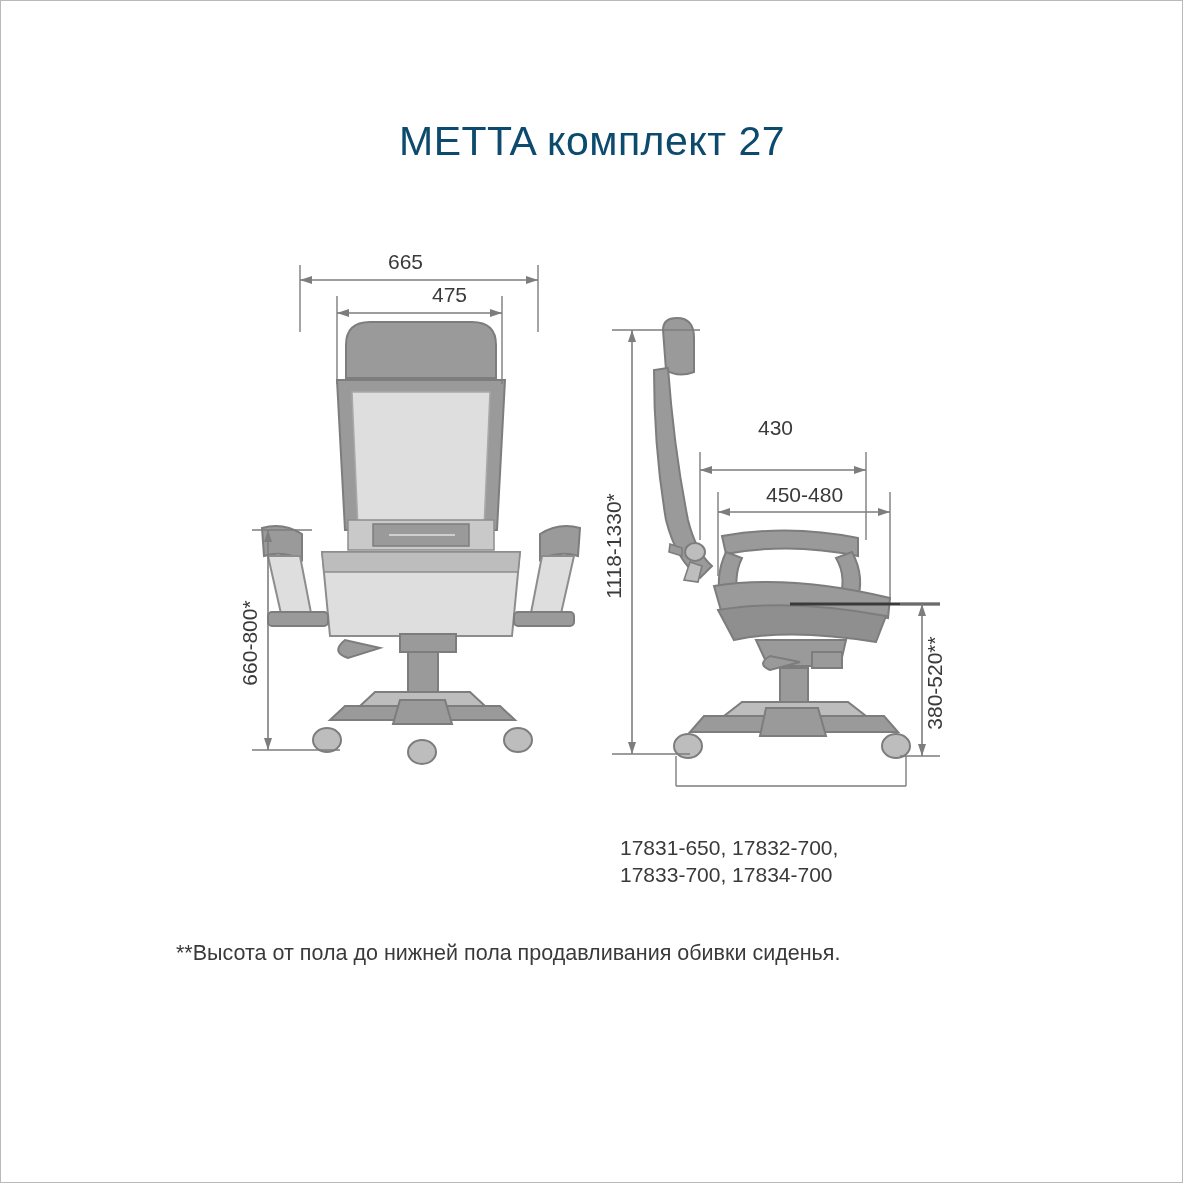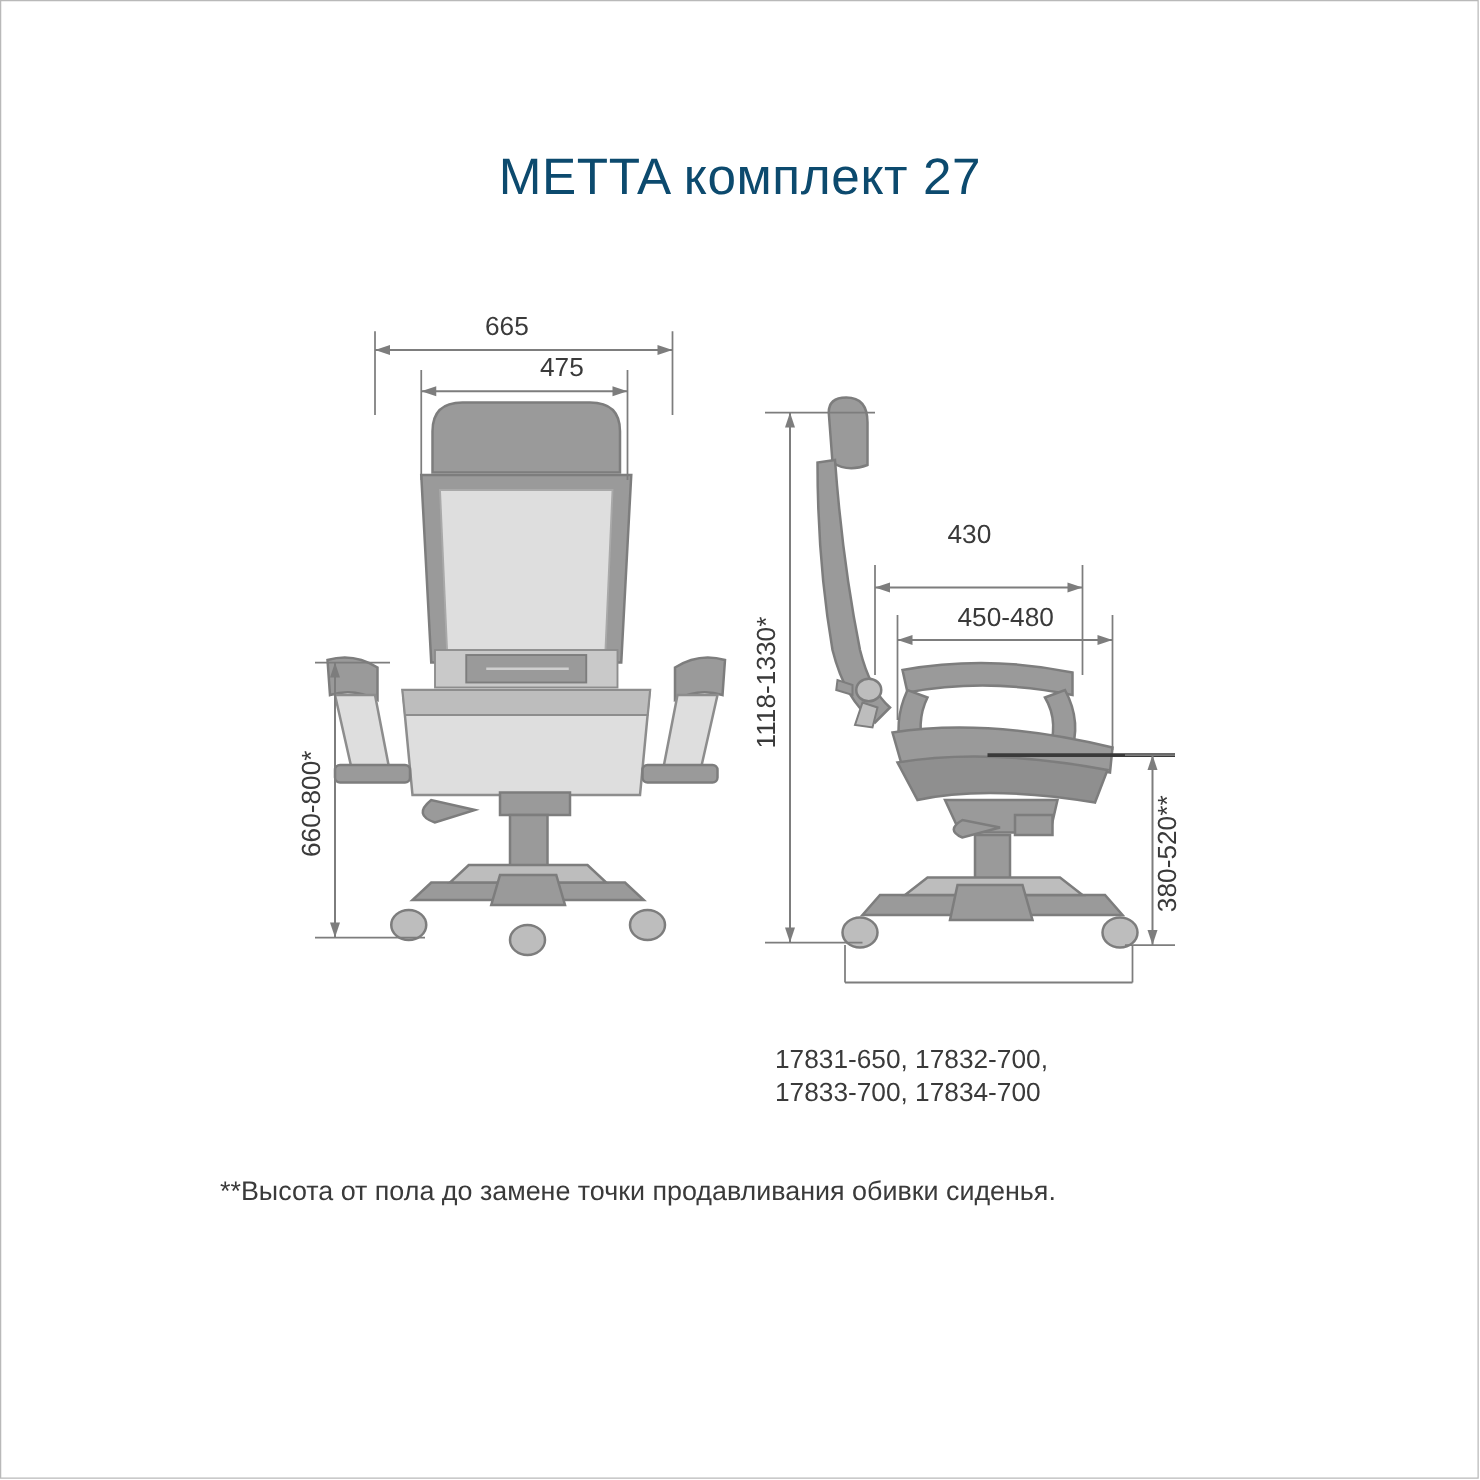--- a/index.html
+++ b/index.html
@@ -215,16 +215,16 @@
   <div class="dim-label" style="left:766px; top:483px;text-align:center;">450-480</div>
 
   <div class="dim-label vert" style="left:860px; top:671px; width:150px; text-align:center;">380-520**</div>
 
   <div class="codes">
     <span>17831-650, 17832-700,</span><br>
     <span>17833-700, 17834-700</span>
   </div>
 
   <div class="note-block">
-    <span class="note-line">**Высота от пола до замене точки продавливания обивки сиденья.</span>
+    <span class="note-line">**Высота от пола до нижней пола продавливания обивки сиденья.</span>
   </div>
 
 </div>
 
 </body></html>

